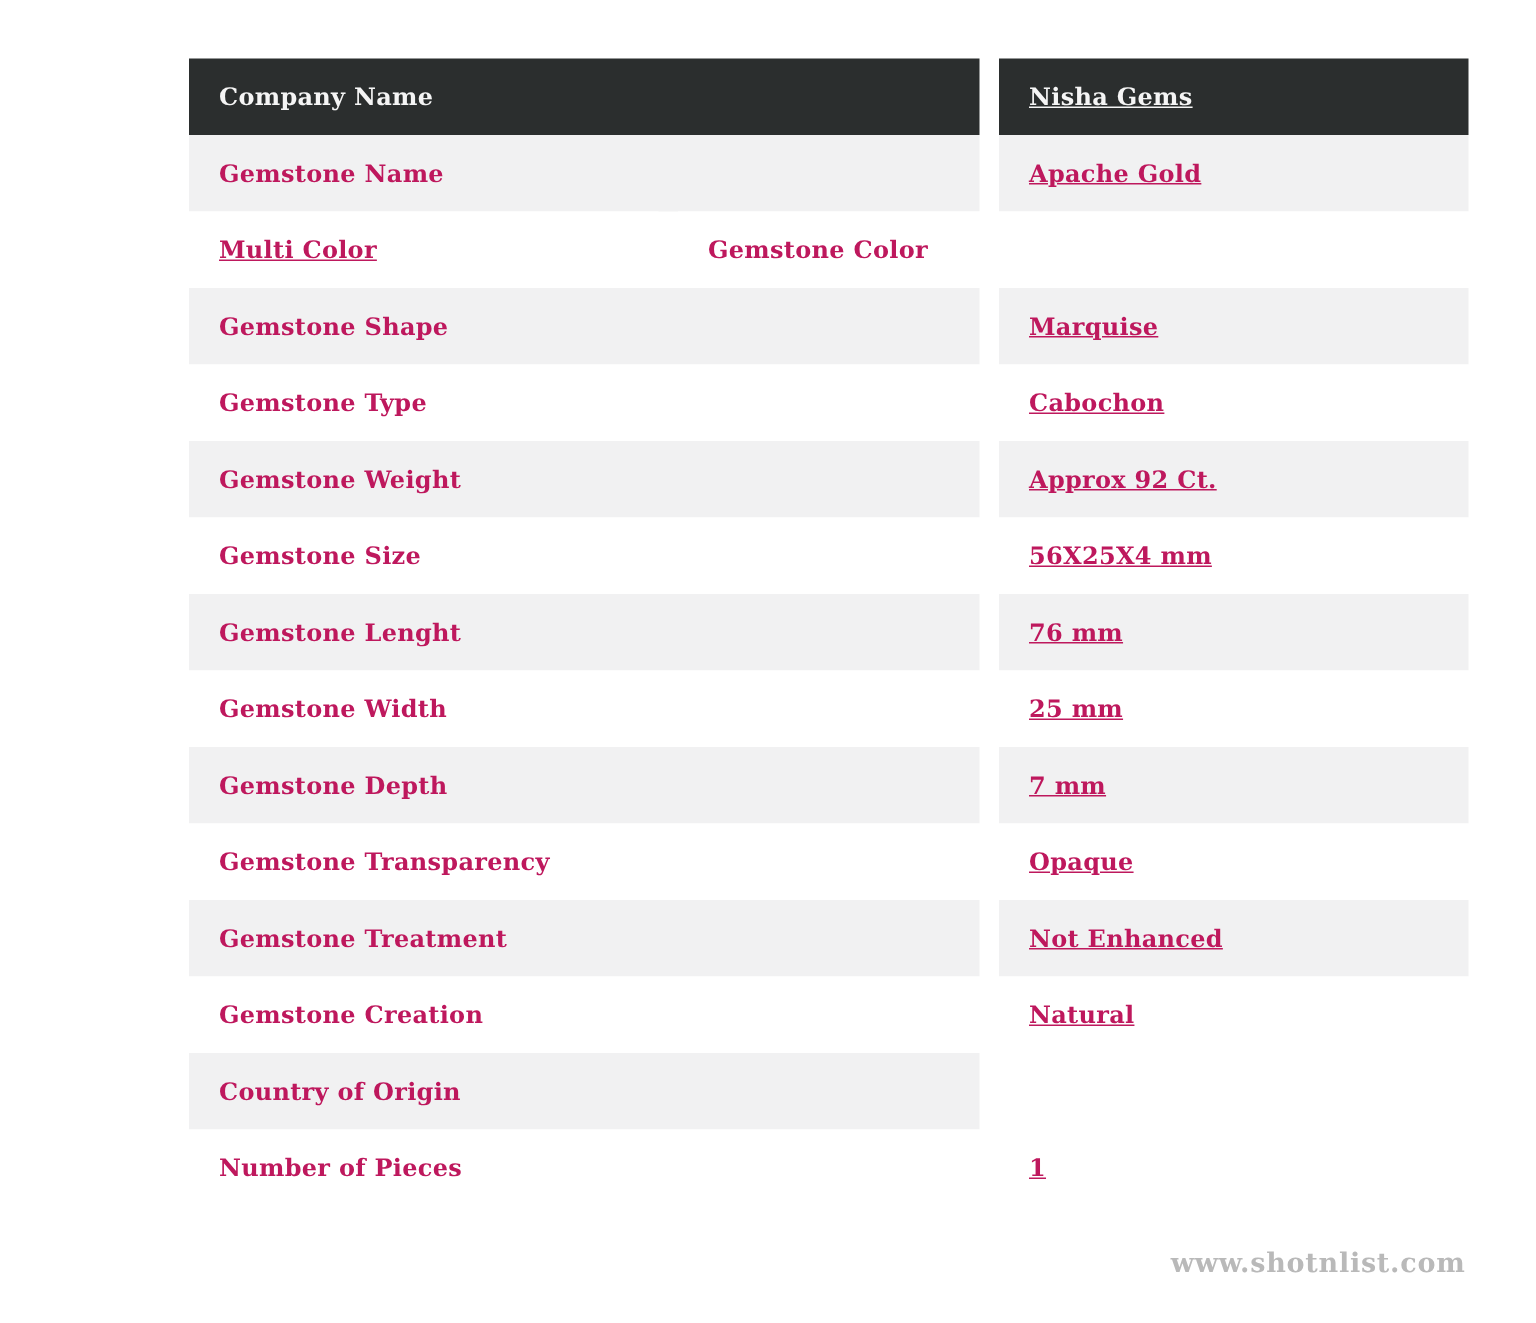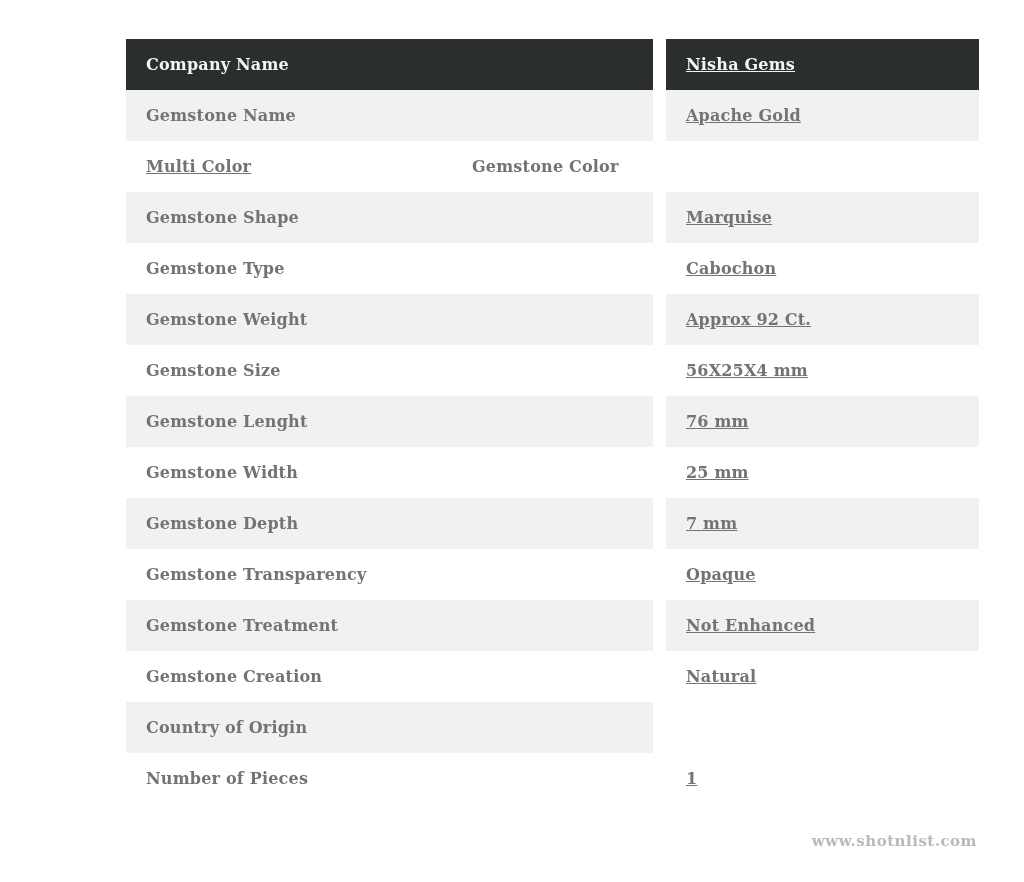--- a/index.html
+++ b/index.html
@@ -35,29 +35,29 @@
     font-weight: bold;
     font-size: 16px;
     letter-spacing: 0.2px;
   }
   .cell.label { width: 527px; }
   .cell.value { flex: 1; text-decoration: underline; }
   .row.header .cell {
     background: #2b2e2e;
     color: #f5f5f5;
   }
-  .row.body .cell { color: #737373; }
+  .row.body .cell { color: #be185d; }
   .row.body.odd .cell { background: #f1f1f2; }
   .row.body.even .cell { background: #ffffff; }
   .footer-credit {
     position: absolute;
     right: 88px;
     top: 832px;
     font-weight: bold;
-    font-size: 15px;
+    font-size: 18px;
     color: #b9b9b9;
     letter-spacing: 0.5px;
   }
 </style>
 </head>
 <body>
 
 <div class="page">
 
   <div class="spec-table">

